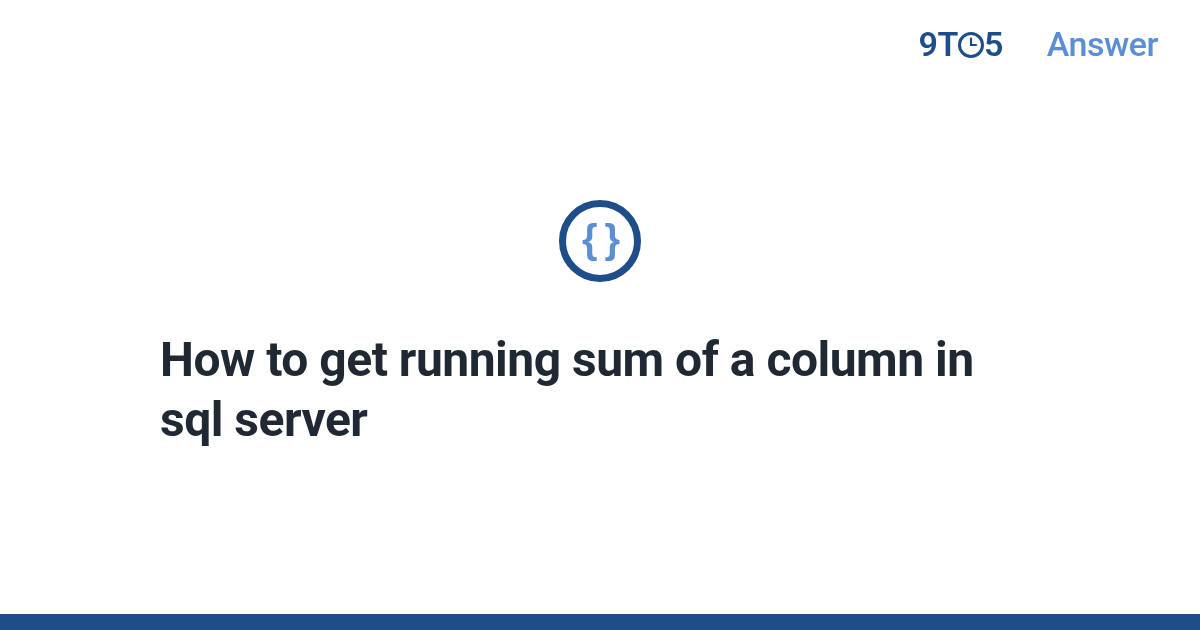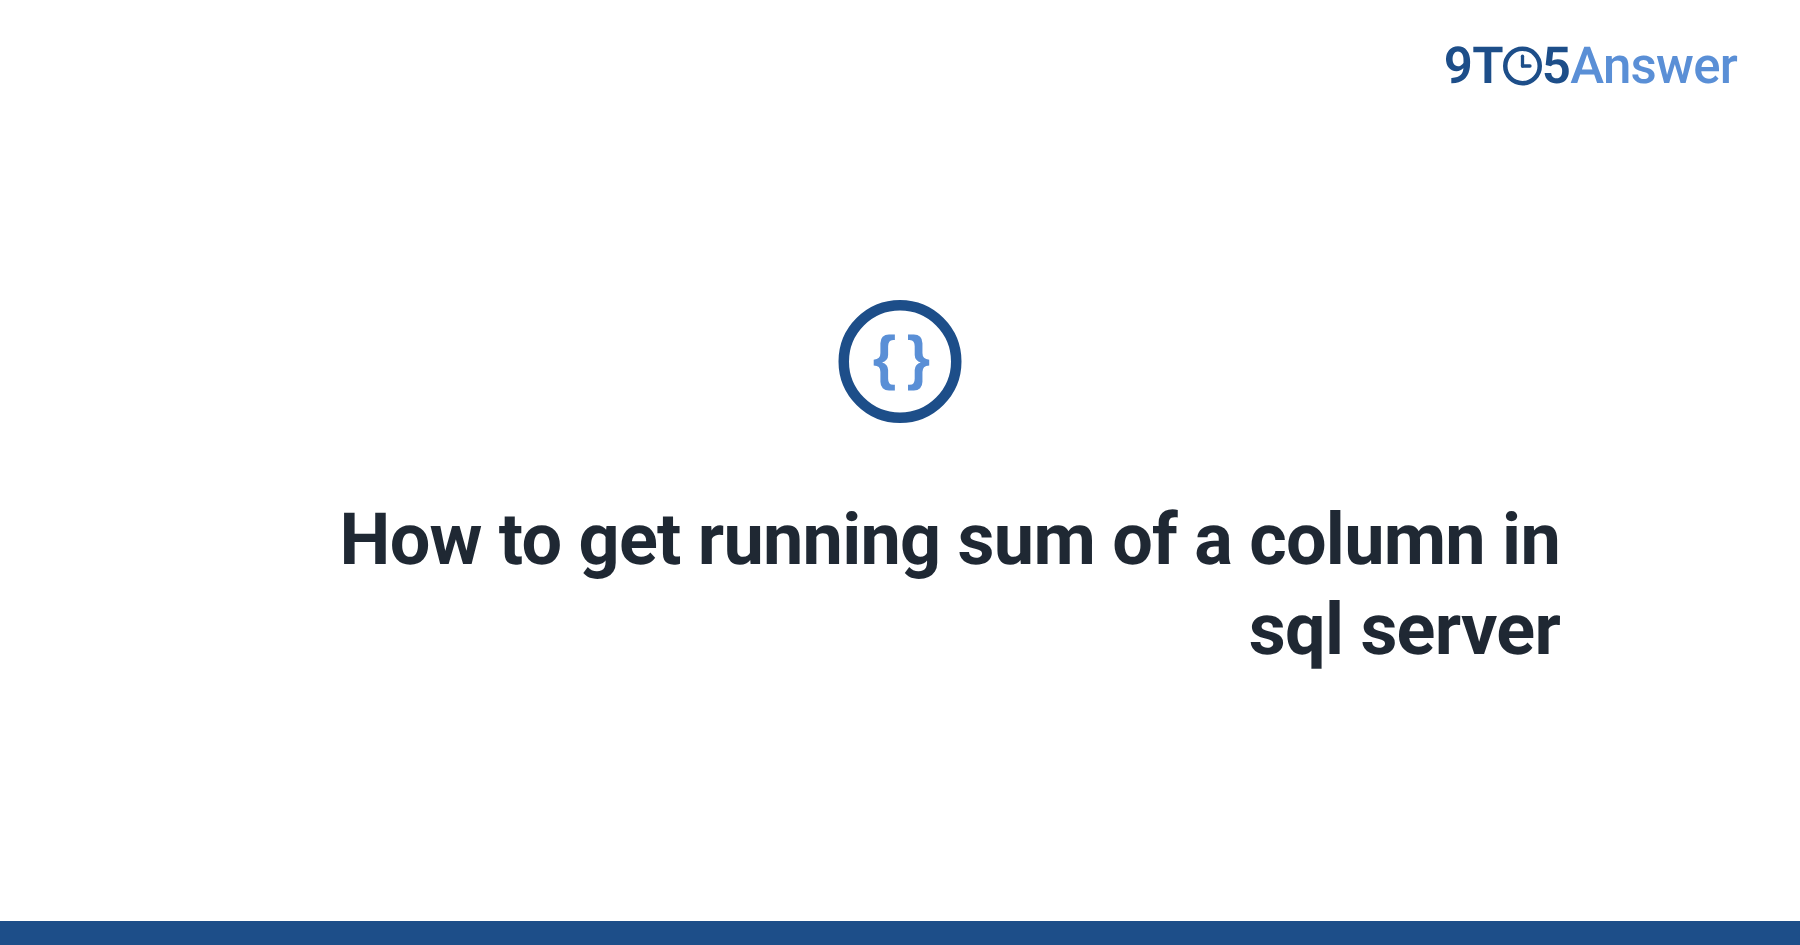--- a/index.html
+++ b/index.html
@@ -44,20 +44,21 @@
       width: 28px;
       height: 28px;
     }
     .logo .five {
       color: #1d4e89;
       font-weight: 600;
     }
     .logo .answer {
       color: #5a8fd6;
       font-weight: 500;
+      margin-left: 44px;
     }
     .content {
       position: absolute;
       top: 0;
       left: 0;
       width: 100%;
       height: 100%;
       display: flex;
       flex-direction: column;
       align-items: center;
@@ -80,21 +81,21 @@
       color: #5a8fd6;
       letter-spacing: -2px;
       font-family: "Segoe UI", Arial, sans-serif;
       line-height: 1;
       margin-top: -4px;
     }
     .headline {
       font-size: 48px;
       font-weight: 700;
       color: #1f2833;
-      text-align: right;
+      text-align: left;
       line-height: 1.25;
       max-width: 880px;
       letter-spacing: -0.5px;
     }
     .bottom-bar {
       position: absolute;
       bottom: 0;
       left: 0;
       width: 100%;
       height: 16px;

